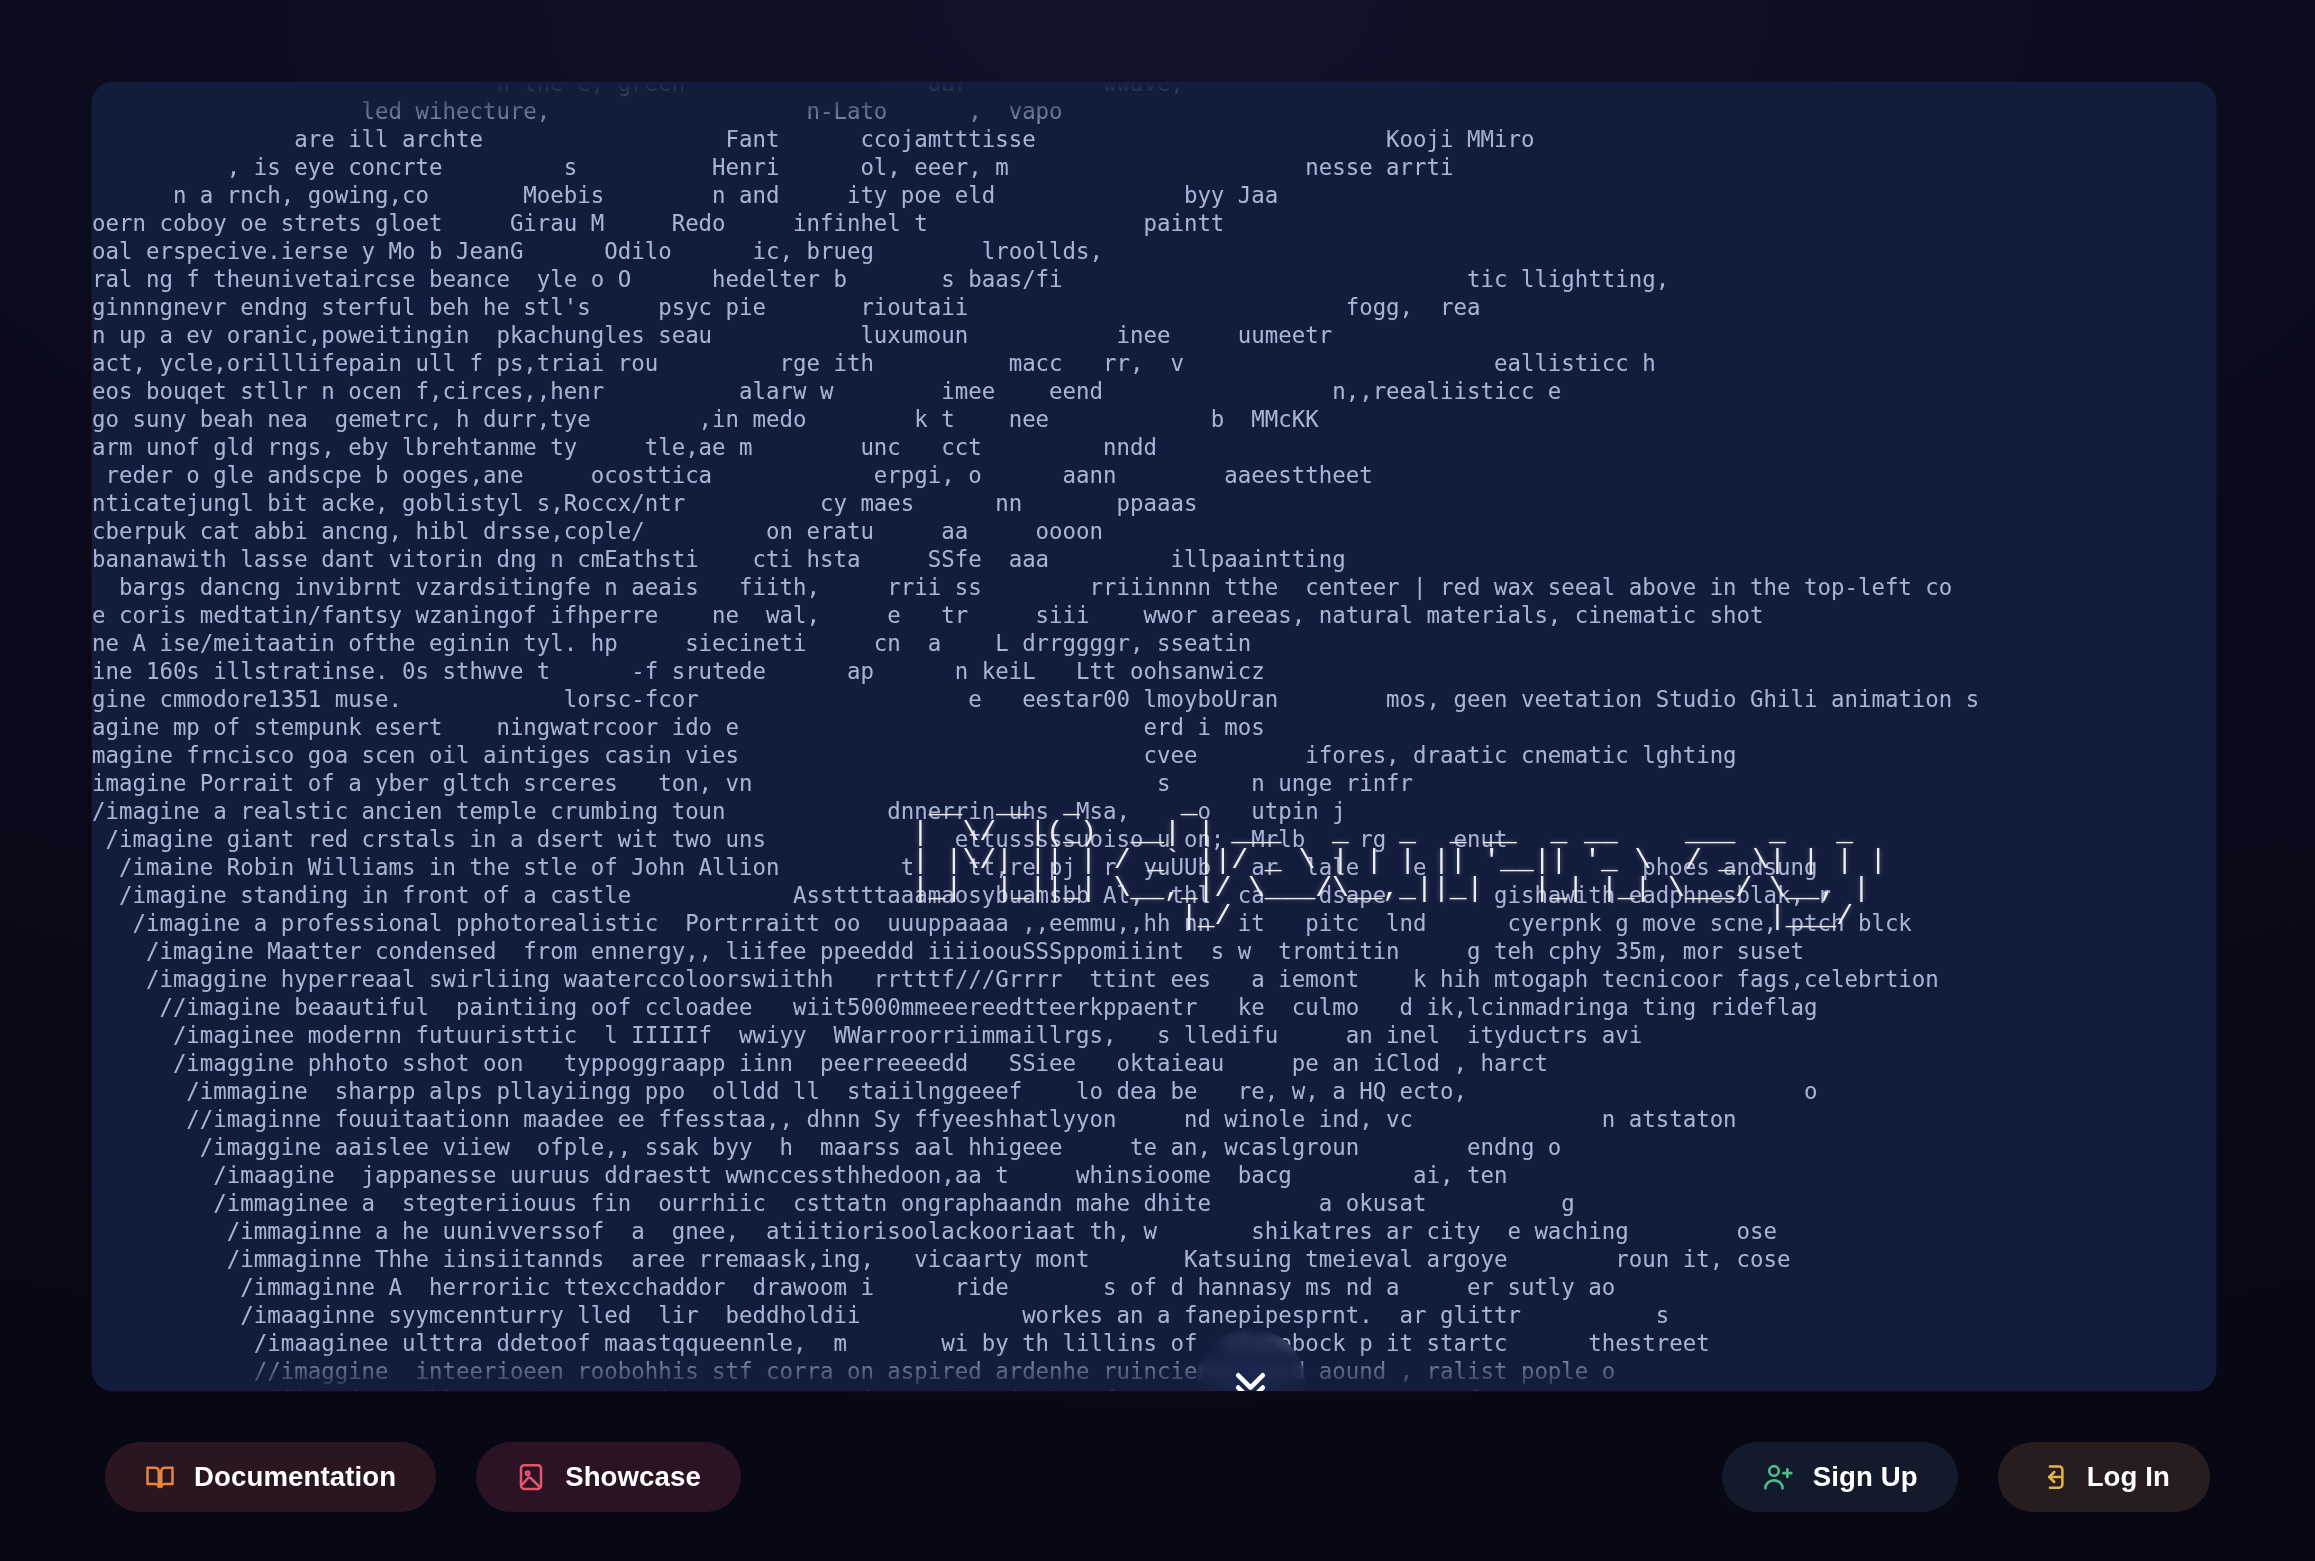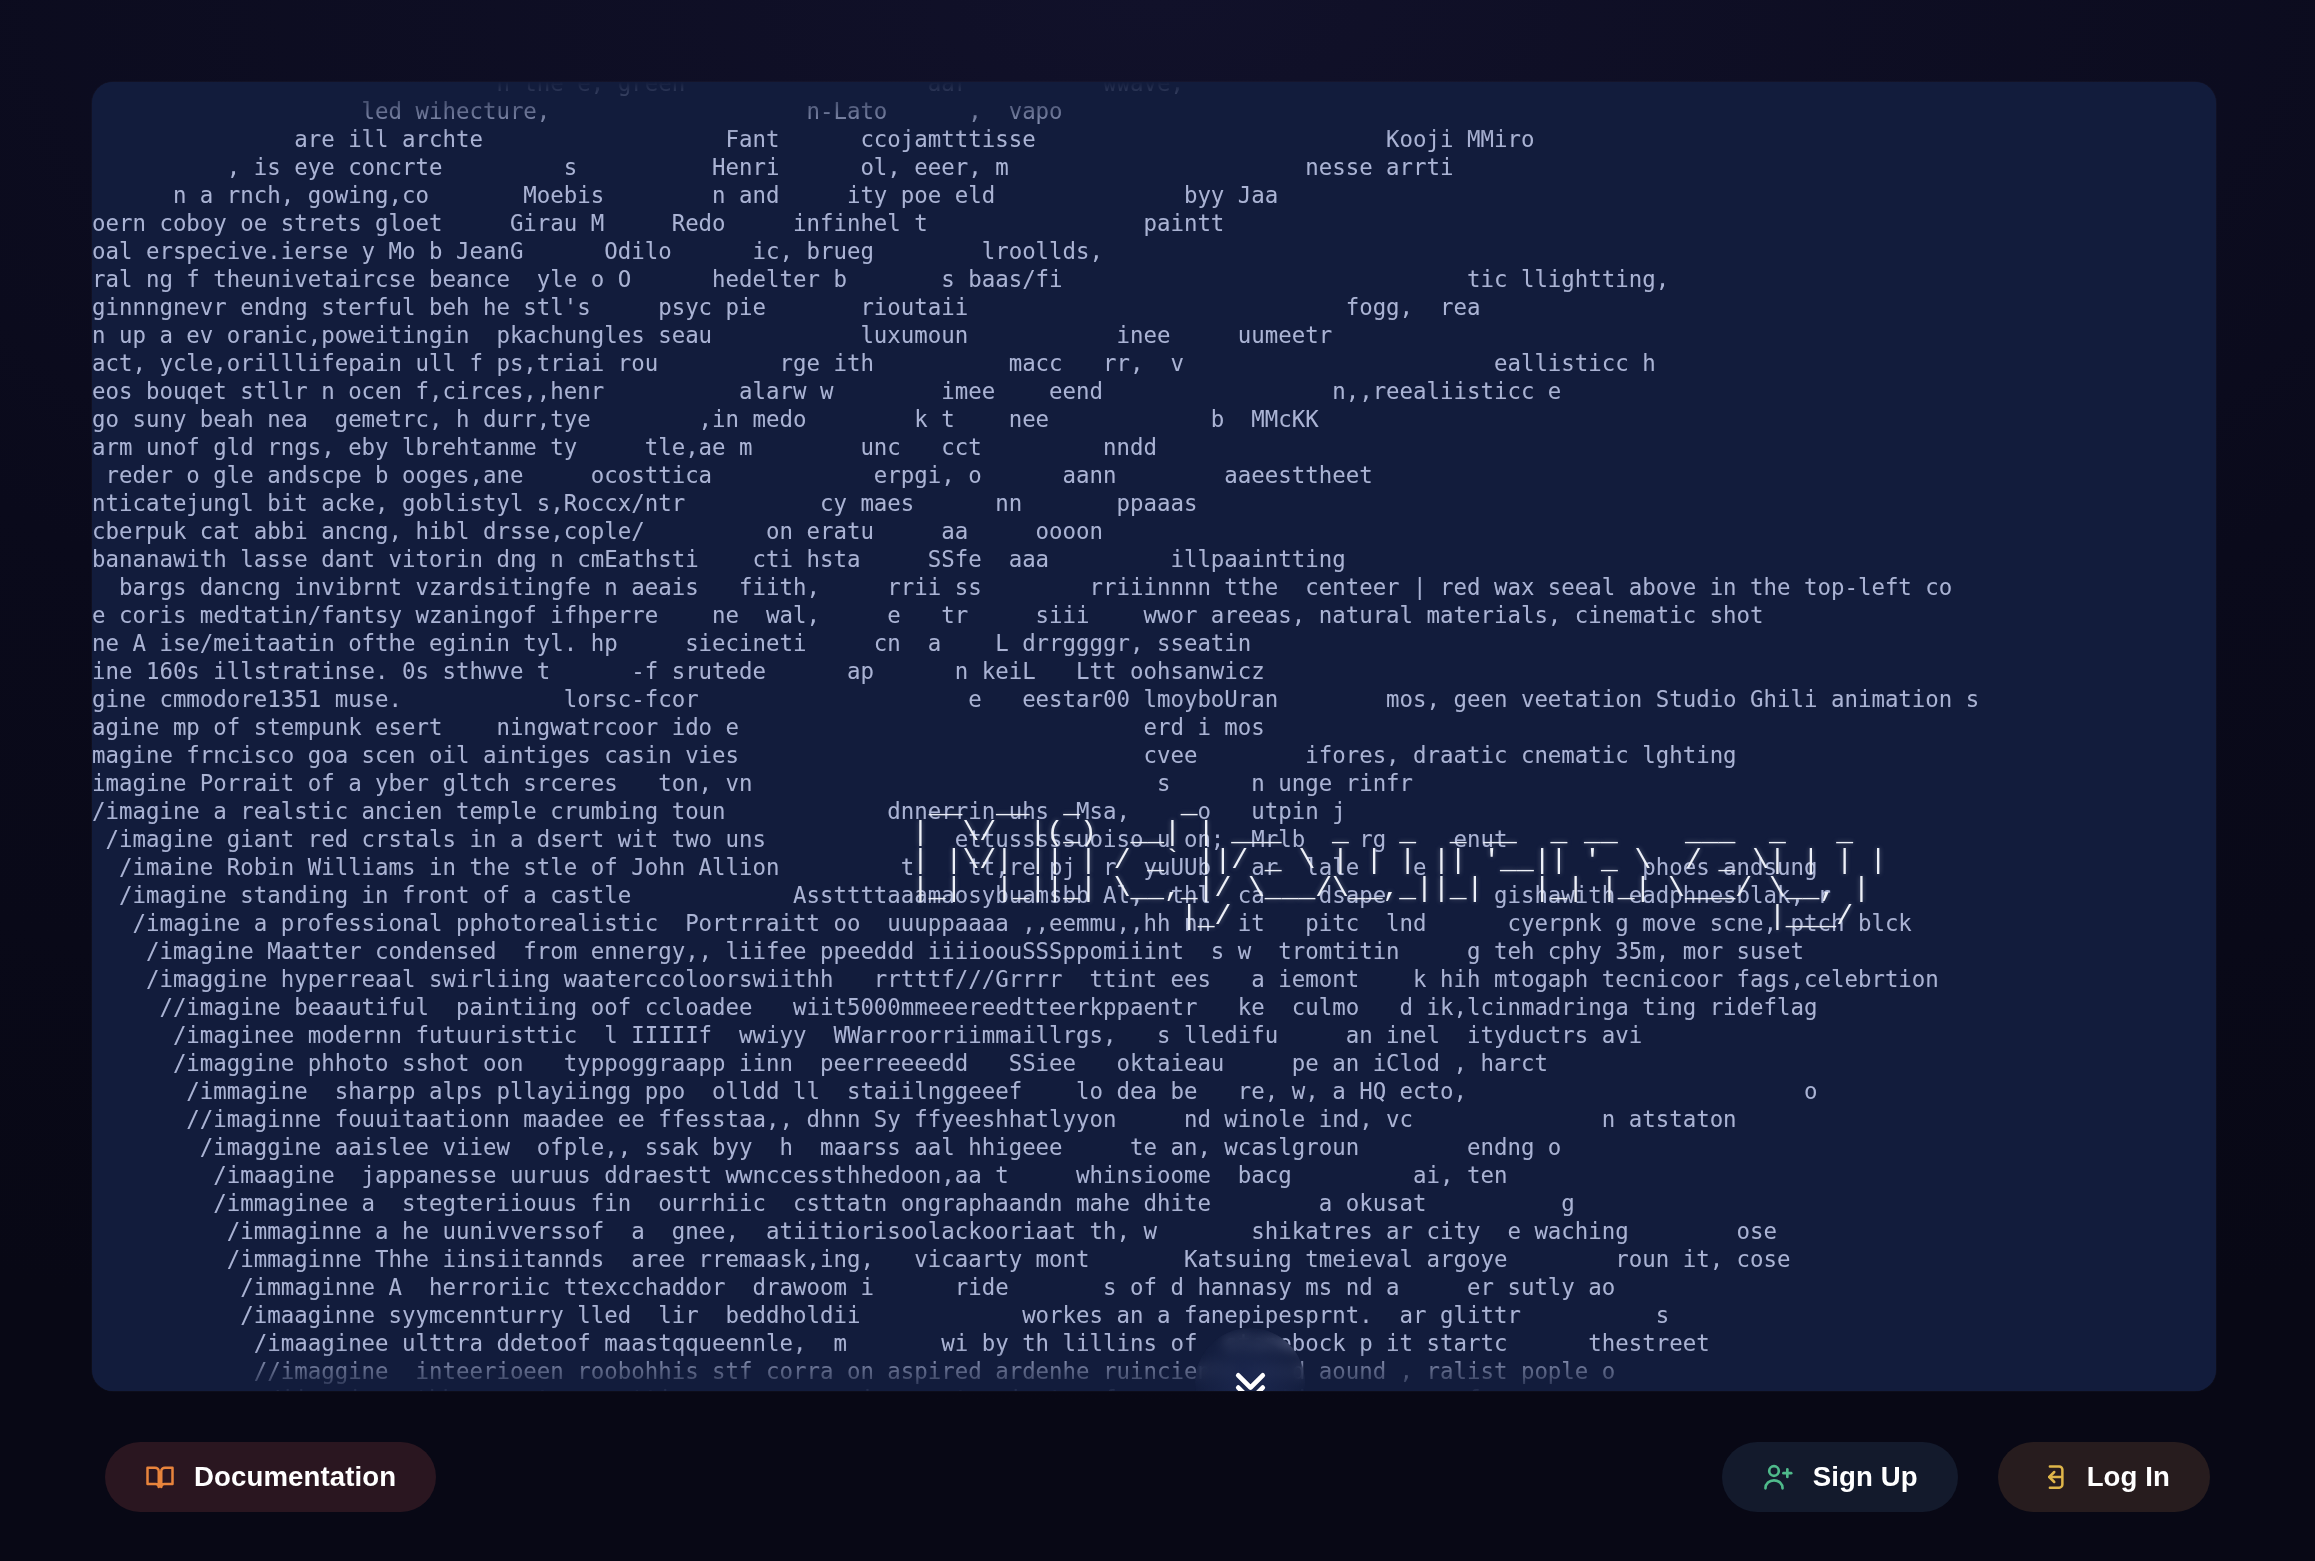--- a/index.html
+++ b/index.html
@@ -229,20 +229,30 @@
       <button class="pill pill--doc">
         <span>
           <svg width="30" height="30" viewBox="0 0 24 24" fill="none" stroke="#e8843c" stroke-width="2" stroke-linecap="round" stroke-linejoin="round">
             <path d="M2 4.5h6a3 3 0 0 1 3 3V20a2.5 2.5 0 0 0-2.5-2.5H2z"></path>
             <path d="M22 4.5h-6a3 3 0 0 0-3 3V20a2.5 2.5 0 0 1 2.5-2.5H22z"></path>
           </svg>
         </span>
         <span class="lbl">Documentation</span>
       </button>
 
+      <button class="pill pill--showcase">
+        <span>
+          <svg width="30" height="30" viewBox="0 0 24 24" fill="none" stroke="#e4566e" stroke-width="2" stroke-linecap="round" stroke-linejoin="round">
+            <rect x="4" y="2.5" width="16" height="19" rx="2.5"></rect>
+            <circle cx="9.3" cy="9" r="1.4"></circle>
+            <path d="M5 18l4.6-5.2a1.4 1.4 0 0 1 2.1 0L19 20"></path>
+          </svg>
+        </span>
+        <span class="lbl">Showcase</span>
+      </button>
 
     </div>
 
     <div class="btn-group">
 
       <button class="pill pill--signup">
         <span>
           <svg width="32" height="32" viewBox="0 0 24 24" fill="none" stroke="#4fba8b" stroke-width="2" stroke-linecap="round" stroke-linejoin="round">
             <circle cx="9" cy="7.5" r="3.6"></circle>
             <path d="M2.6 20.5c0-3.6 2.9-6 6.4-6s6.4 2.4 6.4 6"></path>

